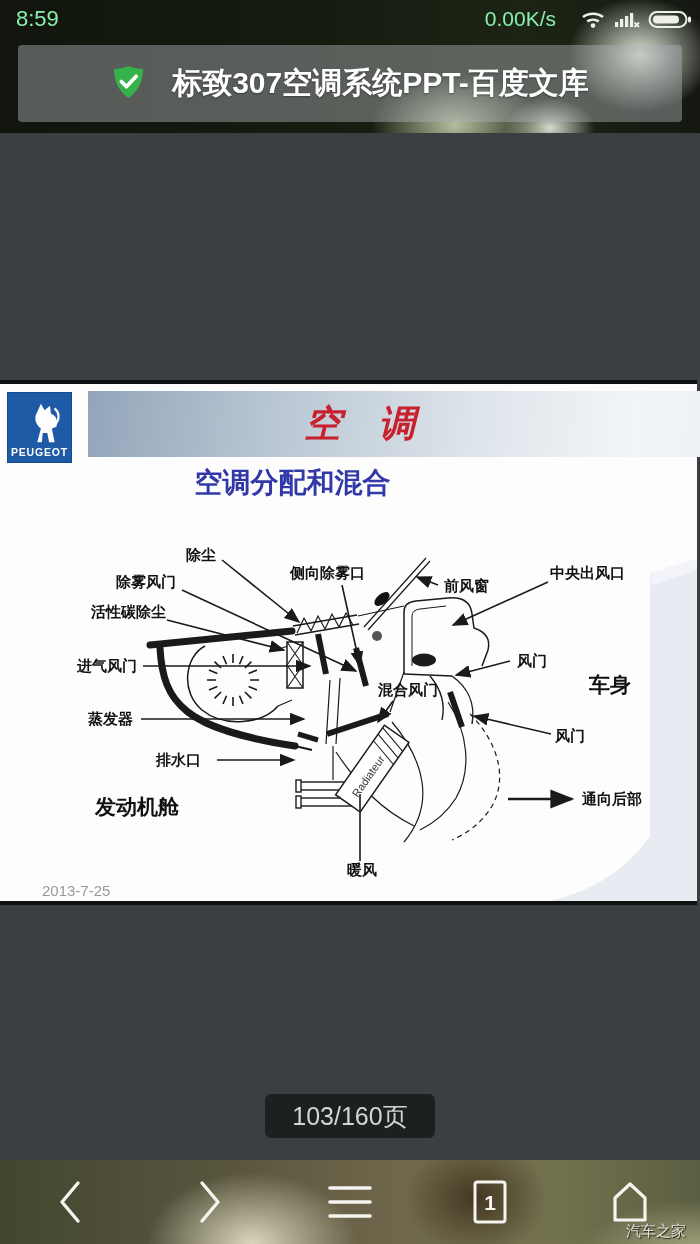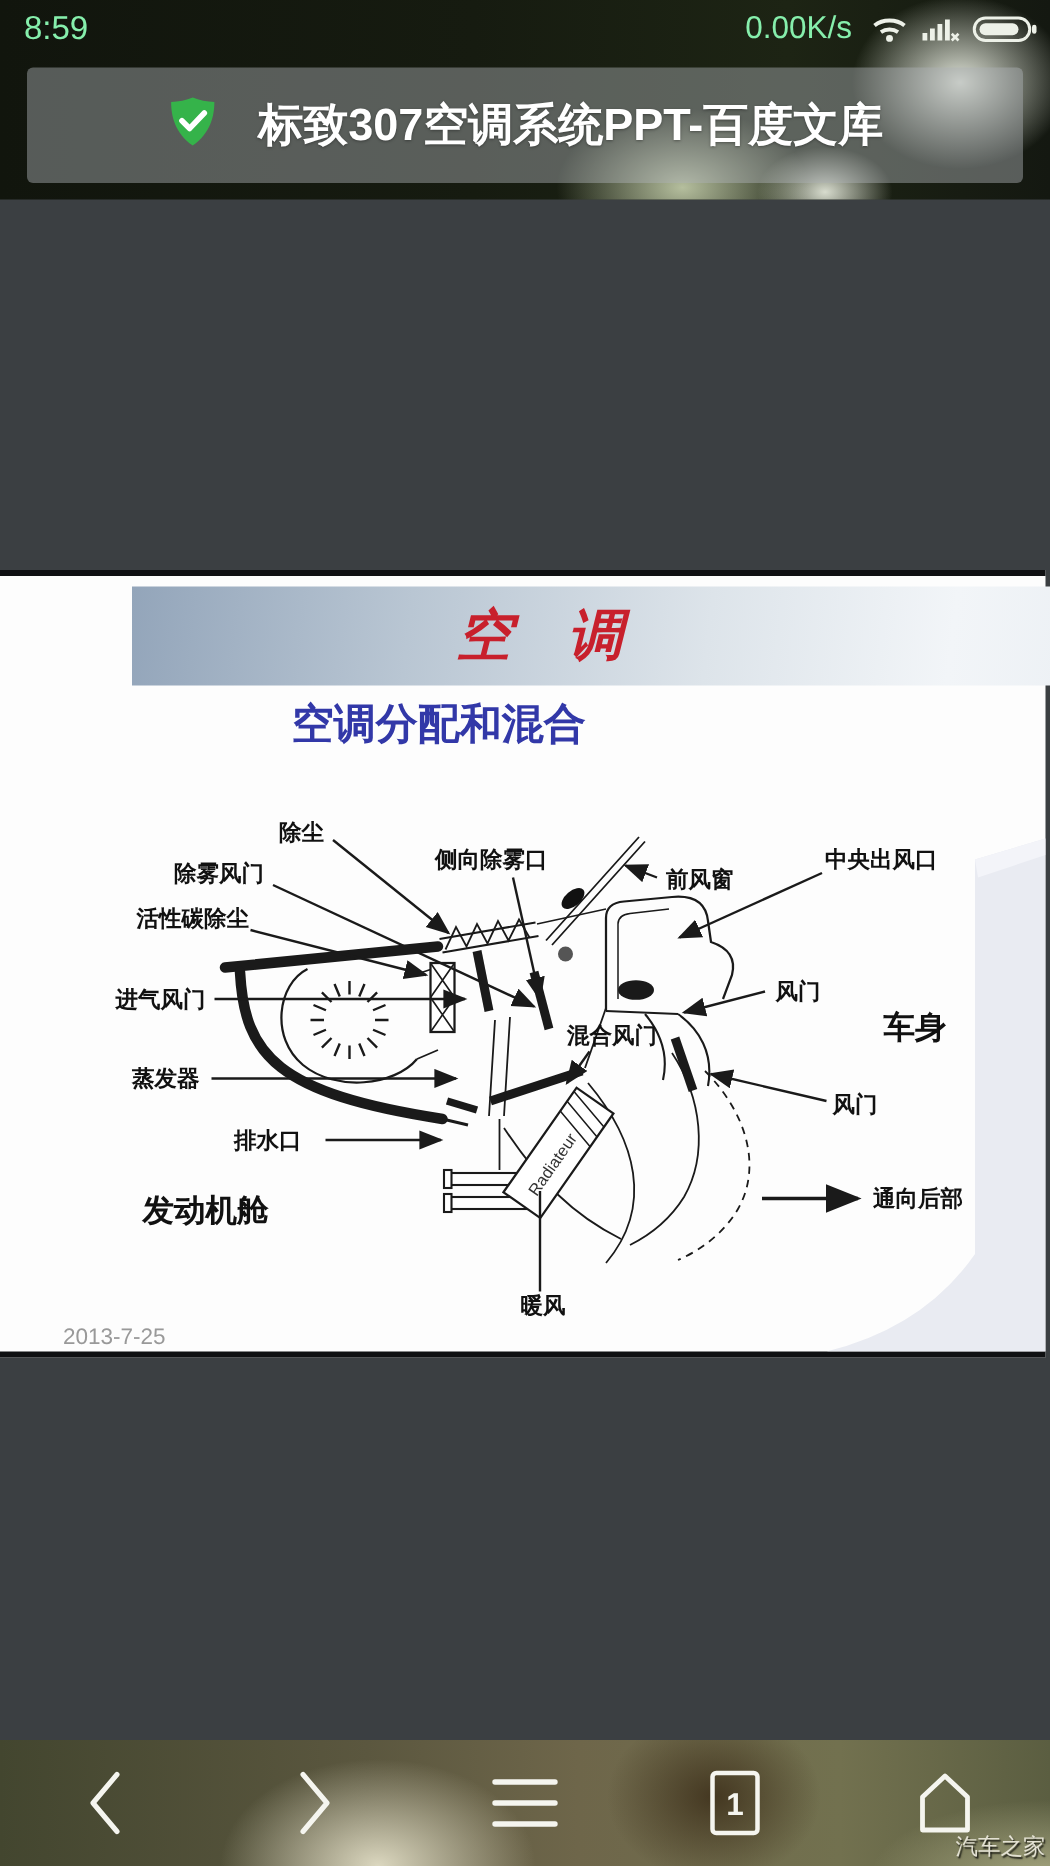--- a/index.html
+++ b/index.html
@@ -10,21 +10,21 @@
     background:
       radial-gradient(100px 80px at 640px 55px, rgba(232,236,224,.95), rgba(232,236,224,0) 72%),
       radial-gradient(120px 75px at 455px 125px, rgba(208,218,182,.85), rgba(208,218,182,0) 70%),
       radial-gradient(60px 40px at 550px 128px, rgba(236,240,226,.9), rgba(236,240,226,0) 75%),
       linear-gradient(90deg,#11150d,#161b10 45%,#1d2414 75%,#141811);}
   
   .status-bar{position:absolute;top:0;left:0;width:700px;height:38px;display:flex;align-items:center;
     padding:0 8px 0 16px;box-sizing:border-box;color:#86efac;}
   .status-time{font-size:22px;}
   .status-spacer{flex:1;}
-  .status-speed{font-size:21px;margin-right:4px;}
+  .status-speed{font-size:21px;margin-right:16px;}
   .status-icon{margin-left:8px;display:flex;align-items:center;}
   
   .title-bar{position:absolute;top:45px;left:18px;width:664px;height:77px;border-radius:4px;
     background:rgba(172,178,182,.45);display:flex;align-items:center;justify-content:center;gap:26px;}
   .title-text{color:#fff;font-size:30px;font-weight:bold;text-shadow:0 1px 2px rgba(0,0,0,.35);}
   
   .slide{position:absolute;top:380px;left:0;width:697px;height:525px;background:#fdfdfd;
     border-top:4px solid #0f1012;border-bottom:4px solid #0f1012;box-sizing:border-box;}
   .pg-logo{position:absolute;top:8px;left:7px;width:65px;height:71px;background:#1f5aa6;
     border:1px solid #174a8c;box-sizing:border-box;display:flex;flex-direction:column;
@@ -44,21 +44,21 @@
     color:#d2d7d5;font-size:25px;}
   
   .nav-bar{position:absolute;top:1160px;left:0;width:700px;height:84px;
     background:
       radial-gradient(140px 95px at 36% 100%, rgba(226,222,198,.95), rgba(226,222,198,0) 75%),
       radial-gradient(95px 75px at 68% 45%, rgba(60,46,25,.85), rgba(60,46,25,0) 75%),
       radial-gradient(160px 70px at 100% 110%, rgba(186,186,146,.8), rgba(186,186,146,0) 75%),
       linear-gradient(90deg,#43462f,#5b573f 35%,#6e664a 55%,#72714f 80%,#5b5e41);
     display:flex;align-items:center;justify-content:space-around;}
   .nav-btn{display:flex;align-items:center;justify-content:center;width:70px;height:70px;}
-  .watermark{position:absolute;right:3px;bottom:3px;font-size:15px;color:#e3e1d3;
+  .watermark{position:absolute;right:14px;bottom:3px;font-size:15px;color:#e3e1d3;
     text-shadow:1px 1px 1px rgba(0,0,0,.8);z-index:5;}
   svg text{font-family:"Liberation Sans",sans-serif;}
 </style>
 </head>
 <body>
 
 <div class="screen">
 
   <div class="bg-top"></div>
 
@@ -199,27 +199,37 @@
         <text x="517" y="282">风门</text>
         <text x="555" y="357">风门</text>
         <text x="582" y="420">通向后部</text>
         <text x="347" y="491">暖风</text>
         <text x="95" y="430" font-size="21">发动机舱</text>
         <text x="589" y="308" font-size="21">车身</text>
       </g>
       <text x="42" y="512" font-size="15" fill="#999">2013-7-25</text>
     </svg>
 
+    <div class="pg-logo">
+      <svg width="42" height="46" viewBox="0 0 46 50">
+        <path d="M20,46 L24,31 C18,27 16,19 20,13 L24,4 L28,11 L34,6 L35,15 C41,17 43,23 41,29 L36,31 L39,46 L33,46 L31,36 L26,36 L25,46 Z" fill="#fff"></path>
+        <path d="M36,28 C44,26 46,15 39,9" stroke="#fff" stroke-width="2.4" fill="none"></path>
+      </svg>
+      <span class="pg-brand">PEUGEOT</span>
+    </div>
 
     <div class="header-bar">
       <span class="header-title">空　调</span>
     </div>
     <div class="slide-subtitle">空调分配和混合</div>
   </div>
 
+  <div class="page-indicator">
+    <span>103/160页</span>
+  </div>
 
   <div class="nav-bar">
     <div class="nav-btn">
       <svg width="26" height="48" viewBox="0 0 26 48">
         <path d="M21,5 L5,24 L21,43" stroke="#f5f5ef" stroke-width="3.4" fill="none" stroke-linecap="round" stroke-linejoin="round"></path>
       </svg>
     </div>
     <div class="nav-btn">
       <svg width="26" height="48" viewBox="0 0 26 48">
         <path d="M5,5 L21,24 L5,43" stroke="#f5f5ef" stroke-width="3.4" fill="none" stroke-linecap="round" stroke-linejoin="round"></path>

